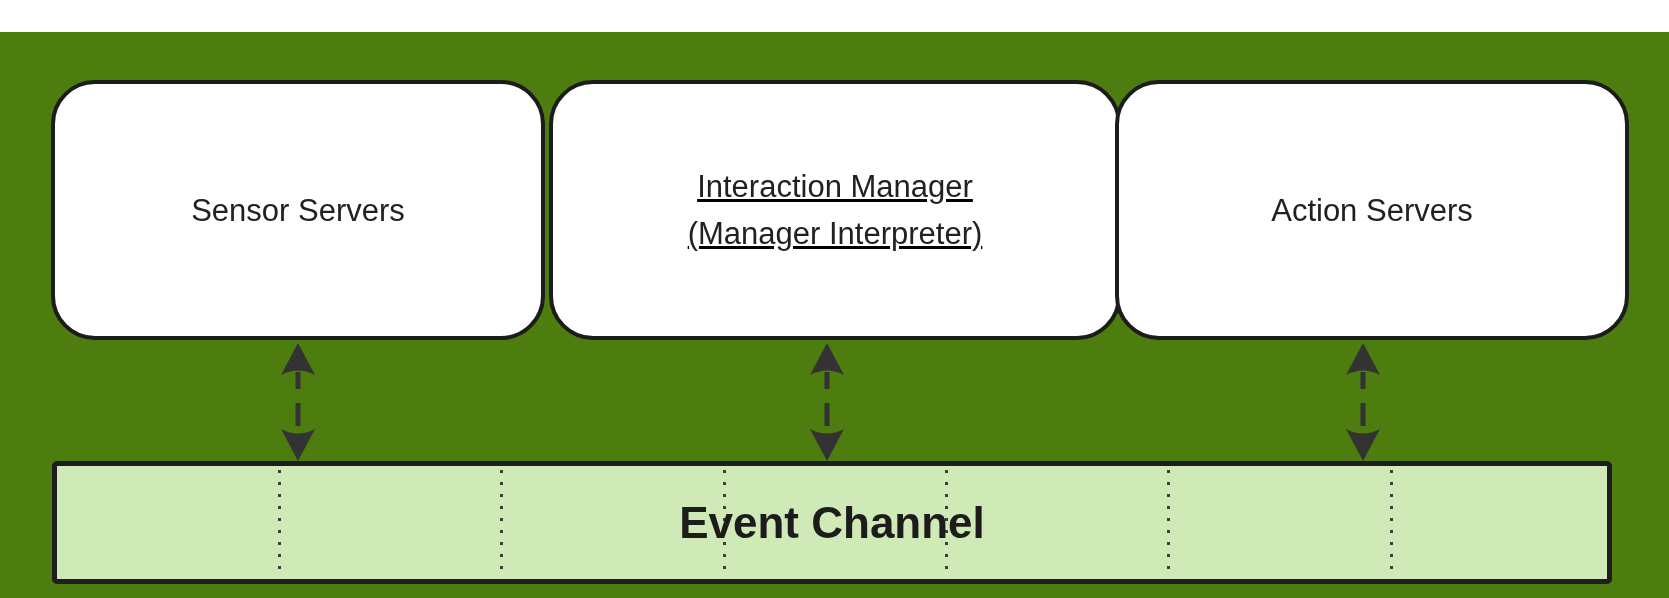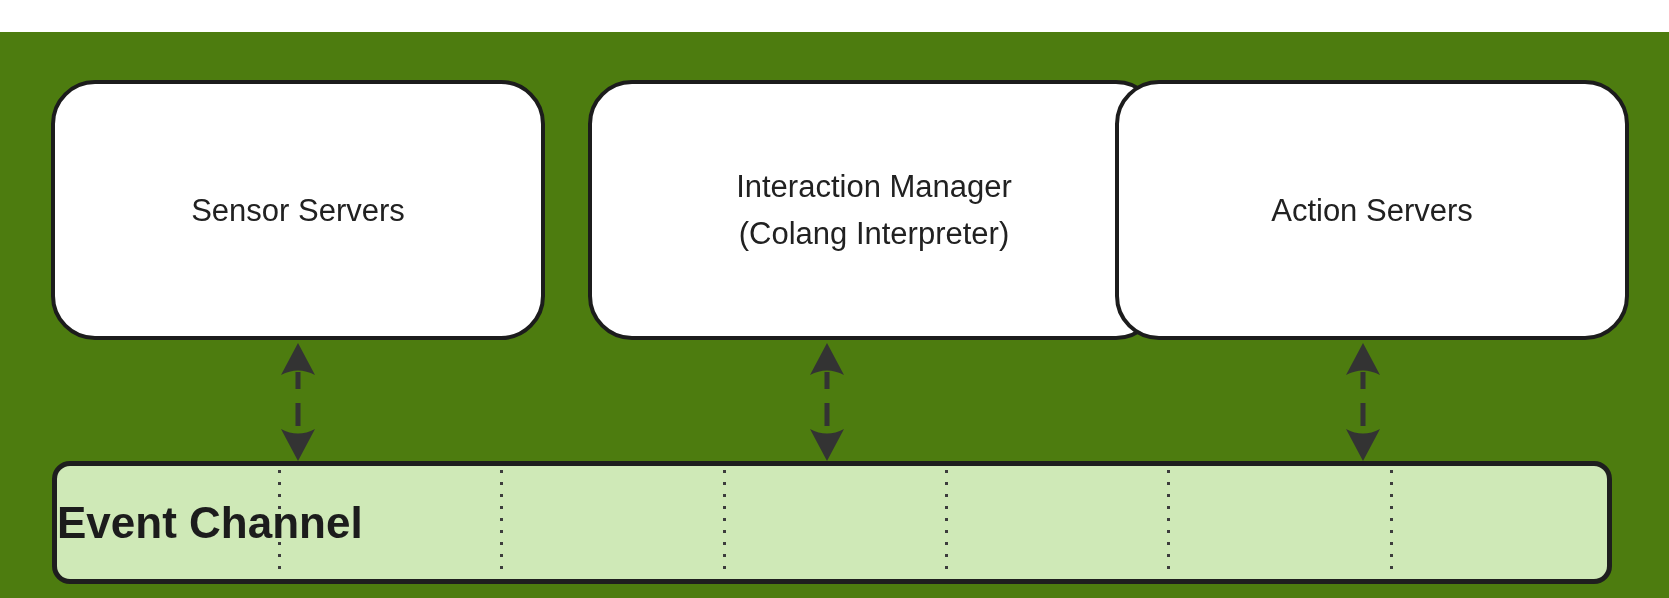--- a/index.html
+++ b/index.html
@@ -32,21 +32,21 @@
     text-align: center;
   }
   .node-label {
     display: block;
     font-size: 31px;
     line-height: 47px;
     color: #212121;
     white-space: nowrap;
   }
   .node-1 { left: 51px;  width: 494px; }
-  .node-2 { left: 588px; width: 572px; }
+  .node-2 { left: 549px; width: 572px; text-decoration: underline; }
   .node-3 { left: 1115px; width: 514px; }
 
   
   .arrow {
     position: absolute;
     top: 311px;
     width: 44px;
     height: 118px;
   }
   .arrow-1 { left: 276px; }
@@ -55,25 +55,25 @@
 
   
   .channel {
     position: absolute;
     left: 52px;
     top: 429px;
     width: 1560px;
     height: 123px;
     background: #cfe9b7;
     border: 5px solid #1e1e1e;
-    border-radius: 18px;
+    border-radius: 5px;
     box-sizing: border-box;
     display: flex;
     align-items: center;
-    justify-content: flex-start;
+    justify-content: center;
   }
   .channel-label {
     font-size: 44px;
     font-weight: bold;
     color: #1c1c1c;
     white-space: nowrap;
     position: relative;
     z-index: 2;
   }
   .slot-divider {
@@ -100,21 +100,21 @@
 
 <div class="canvas">
 
   <div class="node node-1">
     <span class="node-label">Sensor Servers</span>
     <span class="node-label"></span>
   </div>
 
   <div class="node node-2">
     <span class="node-label">Interaction Manager</span>
-    <span class="node-label">(Colang Interpreter)</span>
+    <span class="node-label">(Manager Interpreter)</span>
   </div>
 
   <div class="node node-3">
     <span class="node-label">Action Servers</span>
     <span class="node-label"></span>
   </div>
 
   <svg class="arrow arrow-1" viewBox="0 0 44 118" xmlns="http://www.w3.org/2000/svg" aria-hidden="true">
     <path d="M22,0 L39,32 Q22,23 5,32 Z" fill="#333333"></path>
     <rect x="19.5" y="29" width="5" height="17" fill="#333333"></rect>

